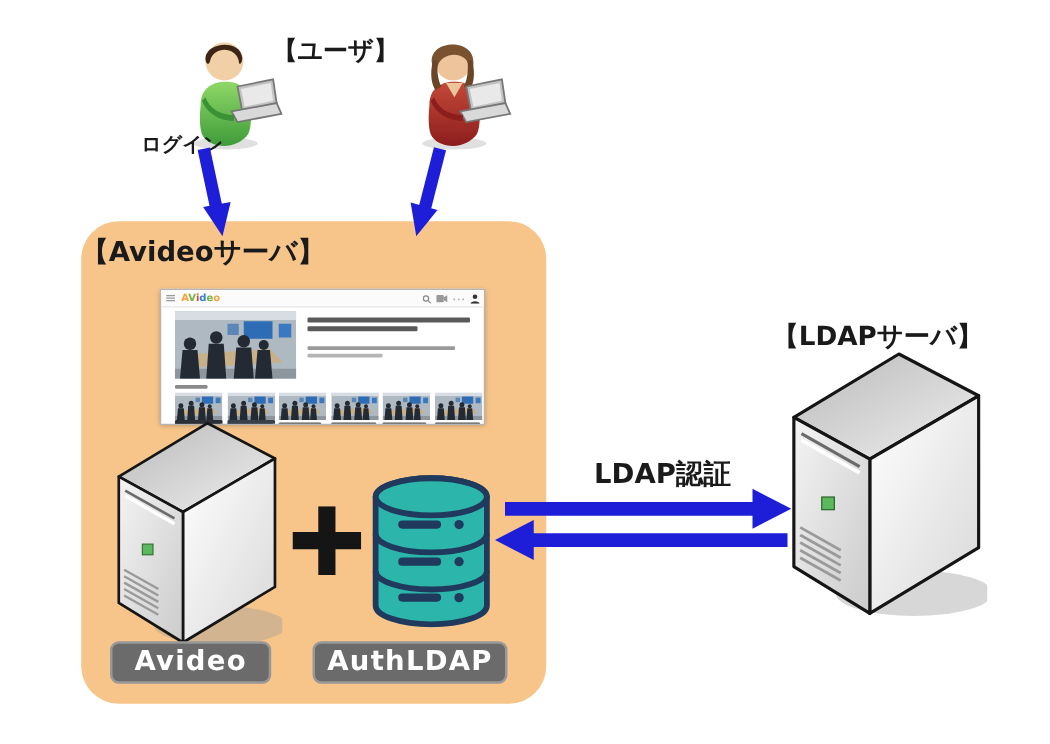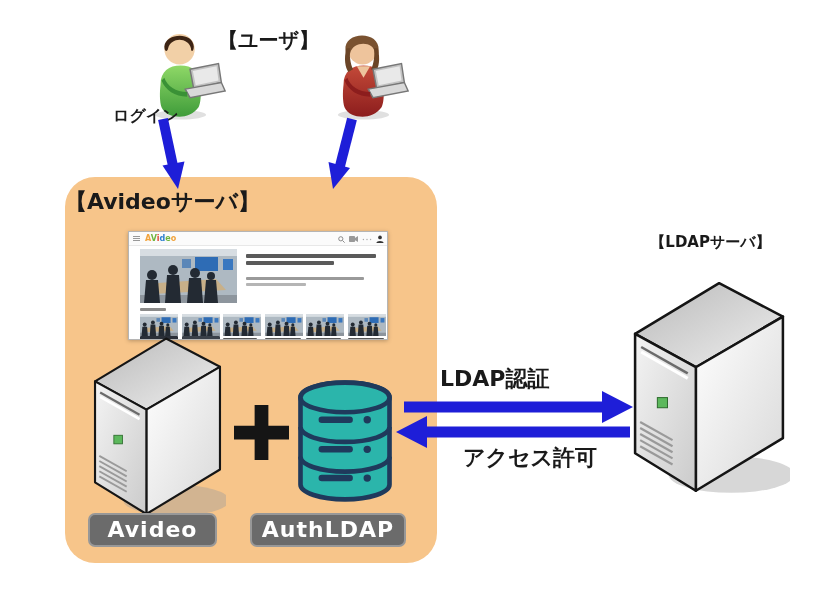--- a/index.html
+++ b/index.html
@@ -8,21 +8,21 @@
   #canvas {
     position:relative; width:840px; height:595px; background:#ffffff;
     overflow:hidden;
   }
   .abs { position:absolute; }
   .label { color:#1a1a1a; font-weight:bold; white-space:nowrap; }
 
   
   #users-label   { left:218px; top:27px;  font-size:20px; }
   #login-label   { left:77px;  top:106px; font-size:16px;margin-left:36px; }
-  #ldap-title    { left:618px; top:233px; width:185px; text-align:center; font-size:15px; }
+  #ldap-title    { left:618px; top:255px; width:185px; font-size:21px; }
 
   
   #user-left  { left:133px; top:25px; width:95px; height:96px; }
   #user-right { left:316px; top:25px; width:95px; height:96px; }
 
   
   #avideo-box {
     left:65px; top:177px; width:372px; height:386px;
     background:#F7C58A; border-radius:30px;
   }
@@ -61,21 +61,21 @@
   
   .badge {
     background:#6B6B6B; border:2px solid #989898; border-radius:7px;
     color:#ffffff; font-weight:bold; font-size:22px; text-align:center;
     line-height:30px; letter-spacing:1px;
   }
   #badge-avideo   { left:88px;  top:513px; width:129px; height:34px; }
   #badge-authldap { left:250px; top:513px; width:156px; height:34px; }
 
   
-  #ldap-auth-label { left:440px; top:364px; width:180px; text-align:left; font-size:22px; }
+  #ldap-auth-label { left:440px; top:364px; width:180px; text-align:center; font-size:22px; }
   #access-label    { left:440px; top:443px; width:180px; text-align:center; font-size:22px; }
 
   #arrows { left:0; top:0; width:840px; height:595px; pointer-events:none; }
 </style>
 </head>
 <body>
 
 <div id="canvas">
 
   <svg width="0" height="0" style="position:absolute" aria-hidden="true">
@@ -282,21 +282,20 @@
 
   <div class="abs badge" id="badge-avideo">Avideo</div>
   <div class="abs badge" id="badge-authldap">AuthLDAP</div>
 
   <div class="abs label" id="ldap-title">【LDAPサーバ】</div>
   <svg class="abs" id="server-right" viewBox="0 0 160 215">
       <use href="#server"></use>
     </svg>
 
   <div class="abs label" id="ldap-auth-label">LDAP認証</div>
-  <div class="abs label" id="access-label">アクセス許可</div>
 
   <svg class="abs" id="arrows">
     <g fill="#1E1ED8" stroke="#1E1ED8">
       <line x1="163" y1="119" x2="173" y2="166" stroke-width="10"></line>
       <polygon points="162.5,165.5 184.5,161.5 178,189" stroke="none"></polygon>
     </g>
     <g fill="#1E1ED8" stroke="#1E1ED8">
       <line x1="352" y1="119" x2="340" y2="166" stroke-width="10"></line>
       <polygon points="328.5,162 350,168 333,189" stroke="none"></polygon>
     </g>

